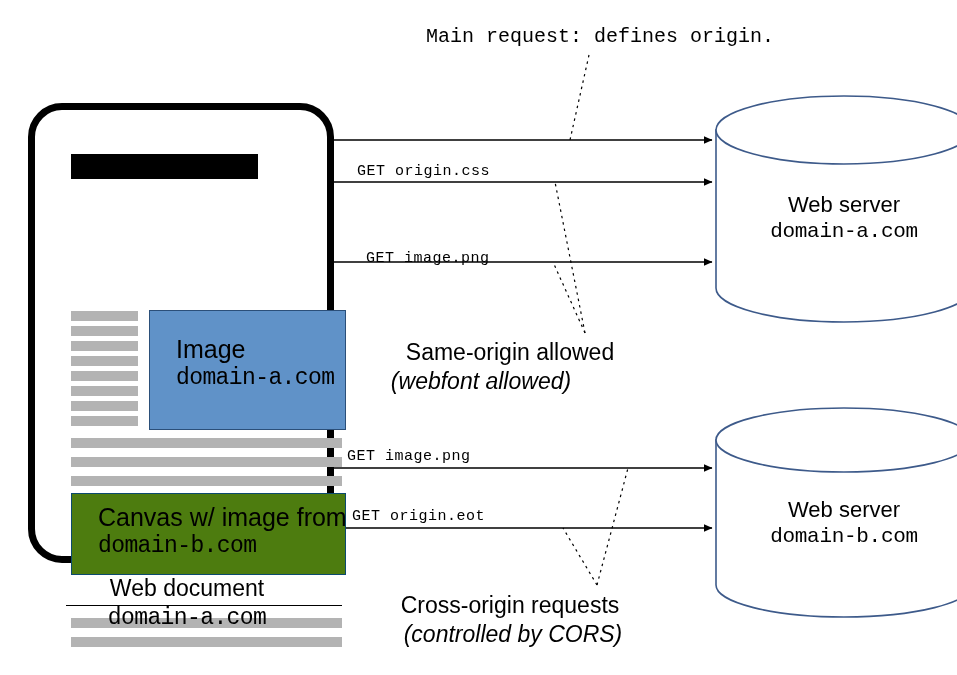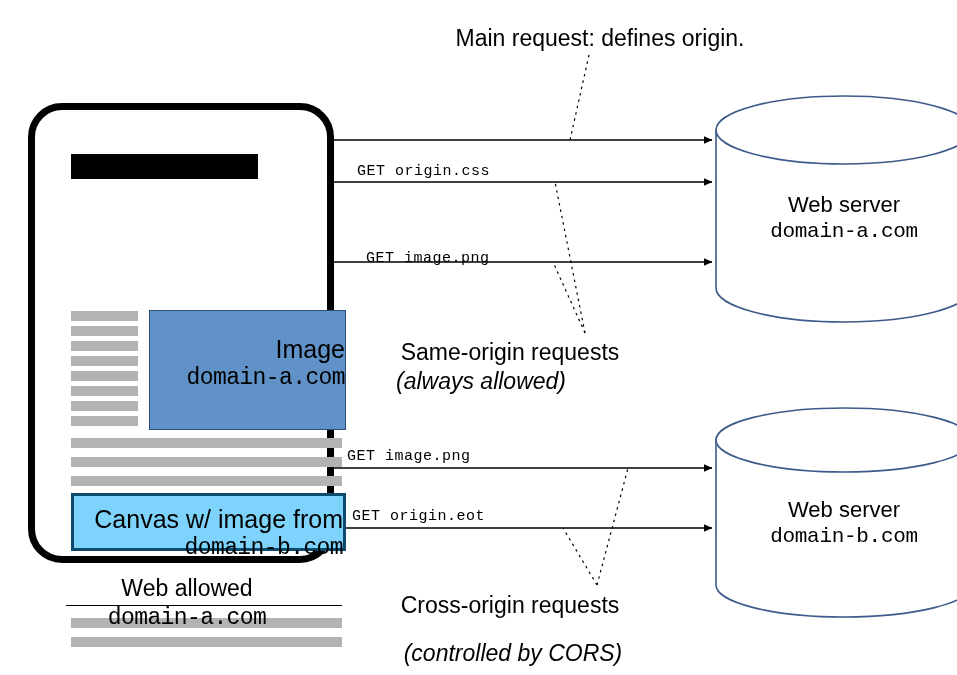--- a/index.html
+++ b/index.html
@@ -37,21 +37,21 @@
   }
   .ital {
     font-style: italic;
   }
   .ctr {
     text-align: center;
     transform: translateX(-50%);
   }
 
   
-  .t-title      { font-size: 23px; }
+  .t-title      { font-size: 20px; font-family: Liberation Mono, monospace; }
   .t-note       { font-size: 23px; line-height: 27px; }
   .t-get        { font-size: 15px; letter-spacing: 0.5px; }
   .t-getital    { font-size: 16px; }
   .t-server     { font-size: 22px; }
   .t-servermono { font-size: 21px; letter-spacing: -0.3px; }
   .t-boxbig     { font-size: 25px; }
   .t-boxmono    { font-size: 23px; letter-spacing: -0.6px; }
   .t-doc        { font-size: 23px; }
   .t-docmono    { font-size: 23px; letter-spacing: -0.6px; }
 
@@ -94,39 +94,40 @@
     height: 120px;
     background: #6092c8;
     border: 1px solid #2b4f79;
     box-sizing: border-box;
   }
   .red-box {
     position: absolute;
     left: 36px;
     top: 383px;
     width: 275px;
-    height: 58px;
-    background: #7dd3fc;
-    border: 3px solid #0c4a6e;
+    height: 82px;
+    background: #4d7c0f;
+    border: 1px solid #0c4a6e;
     box-sizing: border-box;
   }
   .thin-rule {
     position: absolute;
     left: 31px;
     top: 495px;
     width: 276px;
     height: 0;
     border-top: 1.5px solid #000000;
   }
   .boxtext {
     position: absolute;
     width: 100%;
-    text-align: right;
+    text-align: left;
     color: #000000;
     white-space: pre;
+    margin-left: 26px;
   }
 </style>
 </head>
 <body>
 
 <div id="canvas">
 
   <svg id="vec" viewBox="0 0 957 675">
     <defs>
       <marker id="arrowhead" markerWidth="9" markerHeight="8" refX="8.5" refY="4" orient="auto" markerUnits="userSpaceOnUse">
@@ -226,22 +227,22 @@
   <div class="lbl mono t-get" style="left:347px; top:448px">GET image.png</div>
 
   <div class="lbl mono t-get" style="left:352px; top:508px">GET origin.eot</div>
 
   <div class="lbl sans t-server ctr" style="left:844px; top:192px">Web server</div>
   <div class="lbl mono t-servermono ctr" style="left:844px; top:220px">domain-a.com</div>
 
   <div class="lbl sans t-server ctr" style="left:844px; top:497px">Web server</div>
   <div class="lbl mono t-servermono ctr" style="left:844px; top:525px">domain-b.com</div>
 
-  <div class="lbl sans t-note ctr" style="left:510px; top:339px">Same-origin requests</div>
-  <div class="lbl sans t-note ital ctr" style="left:481px; top:368px">(always allowed)</div>
+  <div class="lbl sans t-note ctr" style="left:510px; top:339px">Same-origin allowed</div>
+  <div class="lbl sans t-note ital ctr" style="left:481px; top:368px">(webfont allowed)</div>
 
   <div class="lbl sans t-note ctr" style="left:510px; top:592px">Cross-origin requests</div>
-  <div class="lbl sans t-note ital ctr" style="left:513px; top:640px">(controlled by CORS)</div>
-
-  <div class="lbl sans t-doc ctr" style="left:187px; top:575px">Web allowed</div>
+  <div class="lbl sans t-note ital ctr" style="left:513px; top:621px">(controlled by CORS)</div>
+
+  <div class="lbl sans t-doc ctr" style="left:187px; top:575px">Web document</div>
   <div class="lbl mono t-docmono ctr" style="left:187px; top:605px">domain-a.com</div>
 
 </div>
 
 </body></html>

